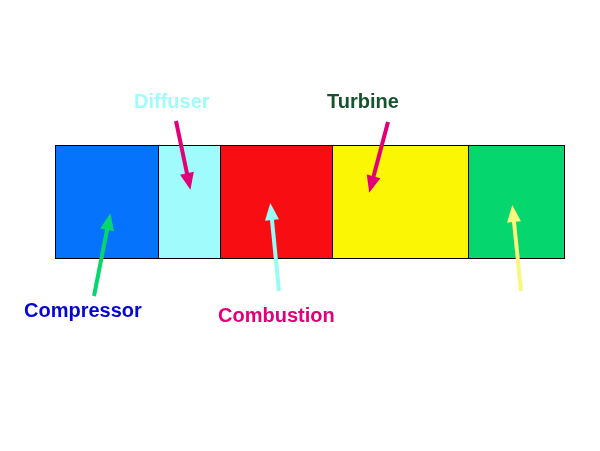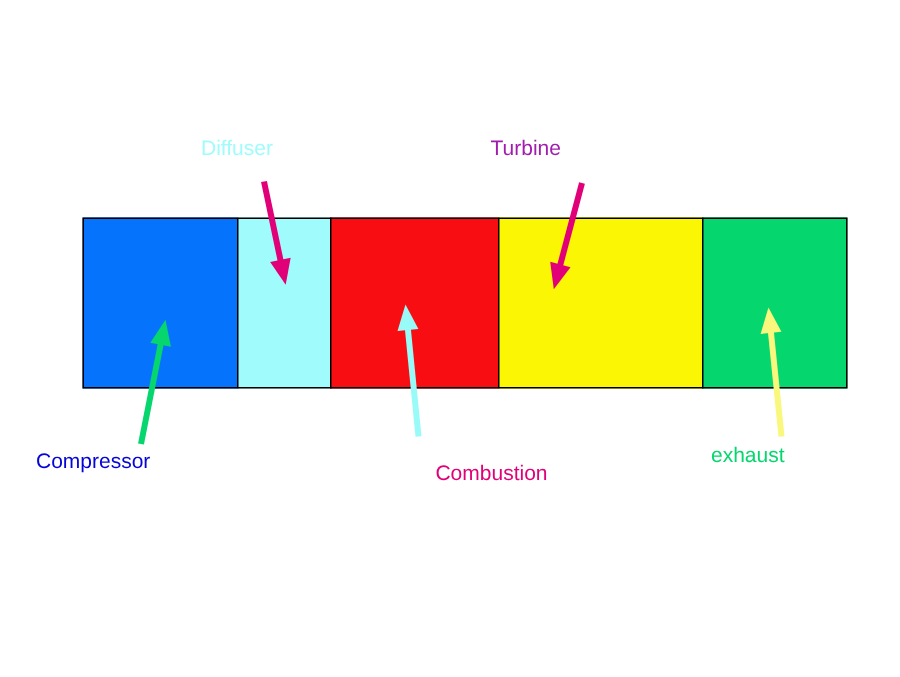--- a/index.html
+++ b/index.html
@@ -17,28 +17,28 @@
     box-sizing:border-box;
   }
   #block-compressor{left:55px;width:104px;}
   #block-diffuser{left:158px;width:63px;}
   #block-combustion{left:220px;width:113px;}
   #block-turbine{left:332px;width:137px;}
   #block-exhaust{left:468px;width:97px;}
 
   .lbl{
     position:absolute;
-    font-weight:normal;
-    font-size:14px;
+    font-weight:bold;
+    font-size:20px;
     white-space:nowrap;
   }
   #lbl-diffuser{left:134px;top:90px;}
   #lbl-turbine{left:327px;top:90px;}
   #lbl-compressor{left:24px;top:299px;text-align:center;}
-  #lbl-combustion{left:205px;top:299px;width:160px;text-align:right;line-height:32px;white-space:normal;}
+  #lbl-combustion{left:218px;top:299px;width:160px;text-align:left;line-height:32px;white-space:normal;}
   #lbl-exhaust{left:474px;top:295px;}
 
   #arrow-layer{
     position:absolute;left:0;top:0;
     width:600px;height:451px;
     pointer-events:none;
   }
 </style>
 </head>
 <body>
@@ -50,29 +50,28 @@
   <div class="block" id="block-diffuser" style="background-color: rgb(160, 252, 252);"></div>
 
   <div class="block" id="block-combustion" style="background-color: rgb(248, 13, 18);"></div>
 
   <div class="block" id="block-turbine" style="background-color: rgb(251, 246, 4);"></div>
 
   <div class="block" id="block-exhaust" style="background-color: rgb(6, 214, 110);"></div>
 
   <div class="lbl" id="lbl-diffuser" style="color: rgb(160, 252, 252);">Diffuser</div>
 
-  <div class="lbl" id="lbl-turbine" style="color: #a21caf;">Turbine</div>
+  <div class="lbl" id="lbl-turbine" style="color: #14532d;">Turbine</div>
 
   <div class="lbl" id="lbl-compressor" style="color: rgb(4, 5, 214);">Compressor</div>
 
   <div class="lbl" id="lbl-combustion" style="color: rgb(225, 0, 119);">
     <div>Combustion</div>
   </div>
 
-  <div class="lbl" id="lbl-exhaust" style="color: rgb(6, 214, 110);">exhaust</div>
 
   <svg id="arrow-layer" viewBox="0 0 600 451" xmlns="http://www.w3.org/2000/svg">
       <line x1="176" y1="121" x2="187.3582812456217" y2="175.17026440219578" stroke="#E10077" stroke-width="4"></line>
       <polygon points="190.43650391008103,189.85101864807868 180.09683290894844,174.64933441282577 193.7988702051058,171.7763265926637" fill="#E10077"></polygon>
       <line x1="388" y1="122" x2="373.0537808947188" y2="178.26811898458803" stroke="#E10077" stroke-width="4"></line>
       <polygon points="369.20294171712106,192.76539588848547 366.801830229913,174.53809044785606 380.332622006884,178.132207013614" fill="#E10077"></polygon>
       <line x1="94" y1="296" x2="107.45093574482672" y2="227.8485922262113" stroke="#06D66E" stroke-width="4"></line>
       <polygon points="110.35543122327663,213.13248180206512 113.93118787896829,231.16617150604074 100.19615148309852,228.45530905948752" fill="#06D66E"></polygon>
       <line x1="279" y1="291" x2="271.78629774954743" y2="217.961264714168" stroke="#99FBF7" stroke-width="4"></line>
       <polygon points="270.311989469146,203.033893375103 278.94897881183135,219.26357036185598 265.01676556203734,220.63959142356404" fill="#99FBF7"></polygon>

